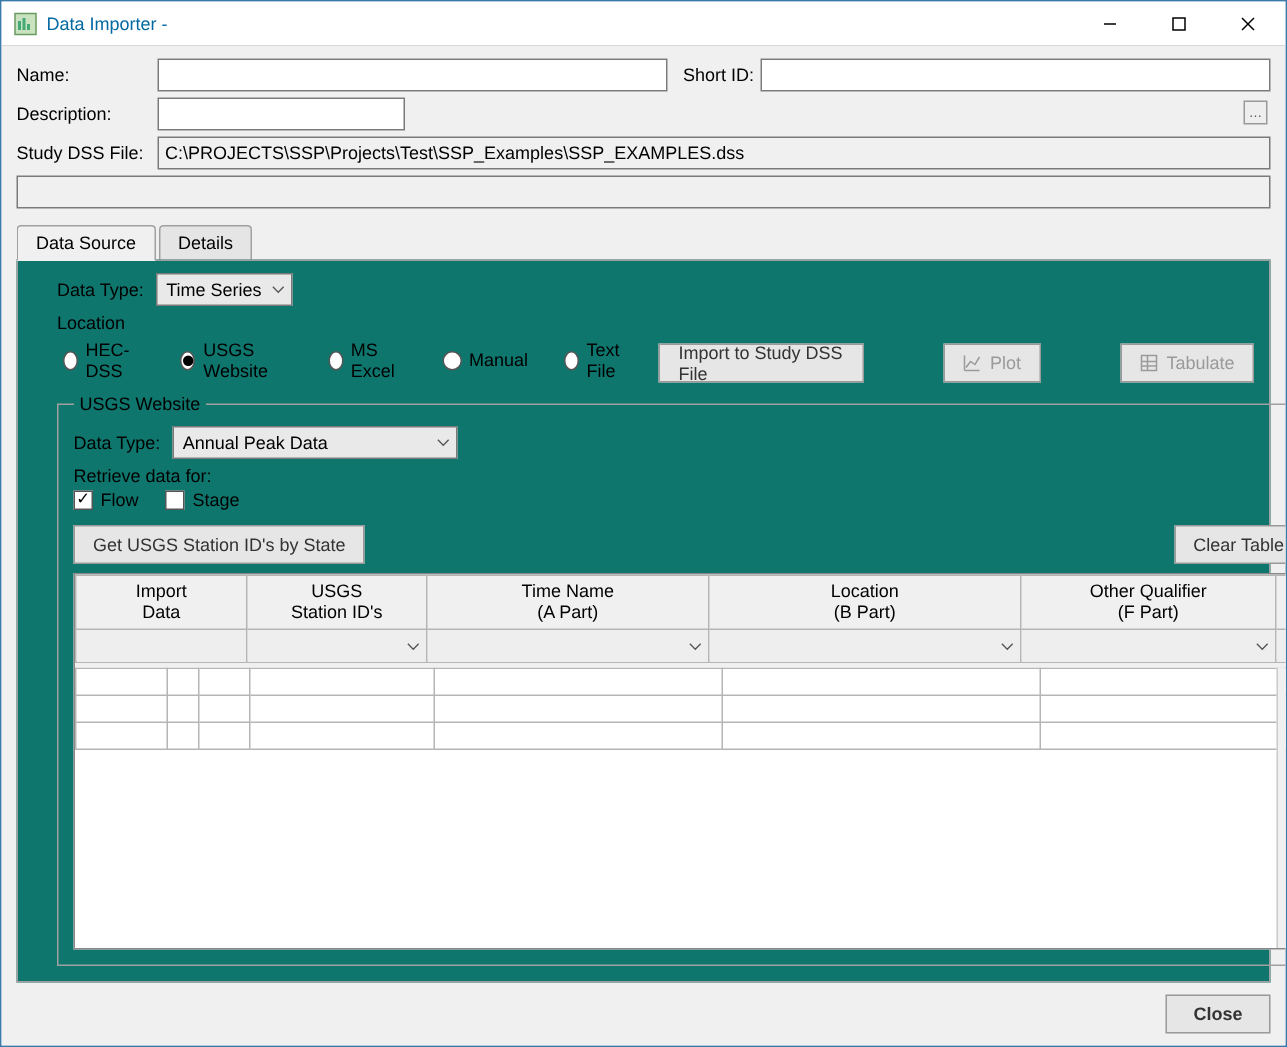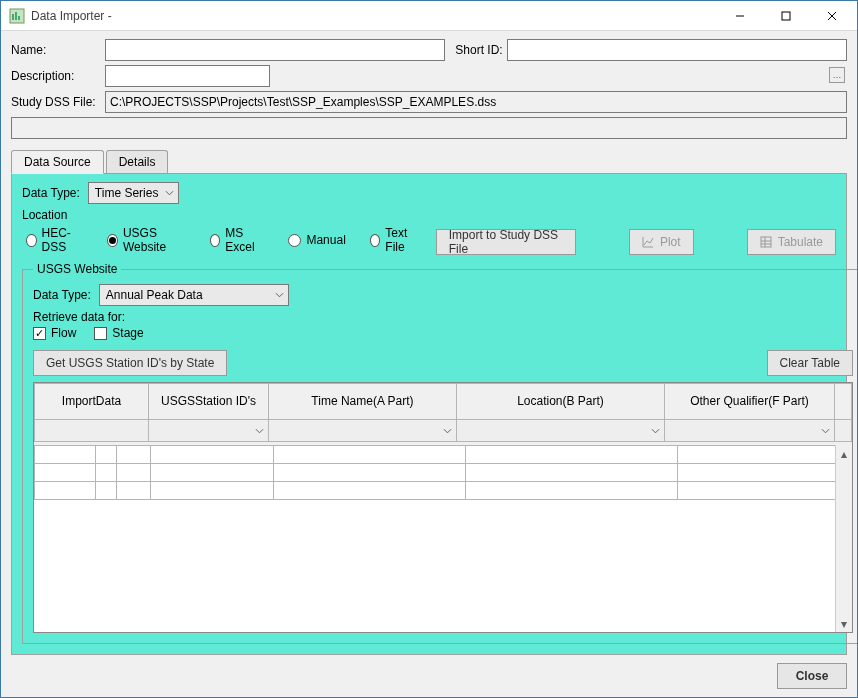--- a/index.html
+++ b/index.html
@@ -1,21 +1,21 @@
 <!DOCTYPE html>
 <html><head>
 <meta charset="utf-8">
 <style>
   * { box-sizing: border-box; font-family: "Segoe UI", Tahoma, sans-serif; font-size: 12px; }
   html, body { margin: 0; padding: 0; }
   body { background: #fff; width: 858px; height: 698px; overflow: hidden; border:1px solid #3a7aa8;}
   
   .titlebar { height: 30px; display: flex; align-items: center; padding: 0 2px 0 8px; background:#fff; border-bottom:1px solid #d9d9d9;}
   .titlebar .app-icon { width:16px; height:16px; margin-right:6px; display:inline-flex; }
-  .titlebar .title { flex: 0 0 auto; color:#404040; }
+  .titlebar .title { flex: 0 0 auto; color:#0369a1; }
   .titlebar .spacer { flex:1; }
   .winbtn { width:46px; height:28px; display:flex; align-items:center; justify-content:center; color:#000; }
   .winbtn svg { width:10px; height:10px; }
 
   
   .content { padding:8px 10px 8px 10px; background:#f0f0f0; height:calc(100% - 30px); display:flex; flex-direction:column; }
   .formrow { display:flex; align-items:center; margin-bottom:4px; gap:4px; }
   .lbl { width:90px; color:#000; }
   .input { flex:1; height:22px; border:1px solid #7a7a7a; background:#fff; padding:0 4px; }
   .input.ro { background:#f0f0f0; }
@@ -24,21 +24,21 @@
   .row-name { display:flex; align-items:center; gap:4px; margin-bottom:4px;}
   .row-name .name-input { width:356px; }
   .row-name .shortlbl { margin-left:6px; white-space:nowrap; }
   .row-name .short-input { flex:1; }
 
   
   .tabbar { display:flex; margin-top:6px; }
   .tab { padding:4px 12px; background:#f0f0f0; border:1px solid #a0a0a0; border-bottom:none; border-top-left-radius:3px; border-top-right-radius:3px; margin-right:2px; position:relative; top:1px; color:#000000;}
   .tab.active { background:#f0f0f0; z-index:2; border-bottom:1px solid #f0f0f0;}
   .tab.inactive{ background:#e5e5e5; }
-  .tabpanel { border:1px solid #a0a0a0; padding:8px 10px 10px 10px; background:#5eead4; flex:1; display:flex; flex-direction:column; position:relative;}
+  .tabpanel { border:1px solid #a0a0a0; padding:8px 10px 10px 26px; background:#0f766e; flex:1; display:flex; flex-direction:column; position:relative;}
 
   .inline-row { display:flex; align-items:center; gap:8px; margin-bottom:4px;}
   .select { height:22px; border:1px solid #7a7a7a; background:#e9e9e9; padding:0 20px 0 6px; position:relative; display:inline-flex; align-items:center; min-width:90px;}
   .select .chev { position:absolute; right:4px; top:50%; transform:translateY(-50%); }
   .select.wide{min-width:190px;}
 
   .radiogroup { display:flex; gap:24px; align-items:center; margin:4px 0 8px 4px;}
   .radio { display:flex; align-items:center; gap:5px; }
   .radio .r { width:13px; height:13px; border:1px solid #555; border-radius:50%; background:#fff; display:flex; align-items:center;justify-content:center;}
   .radio.sel .r::after { content:""; width:7px; height:7px; background:#000;border-radius:50%; display:block;}
@@ -57,21 +57,21 @@
   .chk.on .box::after{content:"✓"; font-size:11px; line-height:1; color:#000;}
 
   .midrow{display:flex; align-items:center; gap:8px; margin-bottom:6px;}
   .midrow .spacer{flex:1;}
 
   
   .tablewrap{border:1px solid #888; background:#fff; flex:1; display:flex; flex-direction:column; min-height:220px;}
   table{border-collapse:collapse; width:100%; table-layout:fixed;}
   th,td{border:1px solid #b5b5b5; padding:0; height:20px; font-weight:normal; text-align:center; background:#fff;}
   thead th{background:#f0f0f0; height:36px;}
-  thead th .hcell{display:flex;flex-direction:row;align-items:center;justify-content:center;line-height:1.15;}
+  thead th .hcell{display:flex;flex-direction:column;align-items:center;justify-content:center;line-height:1.15;}
   tr.filters td{background:#eee; height:22px; position:relative;}
   tr.filters td .chev{position:absolute; right:4px; top:50%; transform:translateY(-50%);}
   .col0{width:114px;}
   .col1{width:120px;}
   .col2{width:188px;}
   .col3{width:208px;}
   .col4{width:170px;}
   .scrollgap{width:17px;border-left:1px solid #b5b5b5;}
   .bodyarea{flex:1; position:relative; overflow:hidden; border-top:3px solid #f0f0f0;}
   .bodyarea table{height:auto;}

